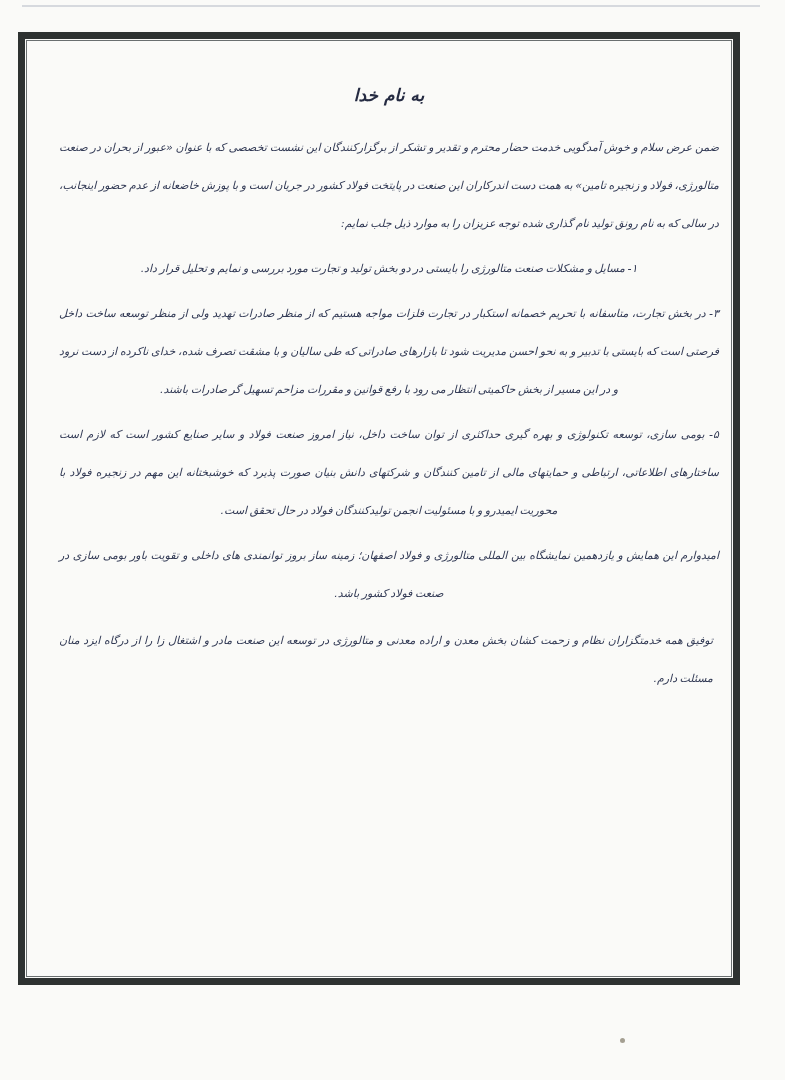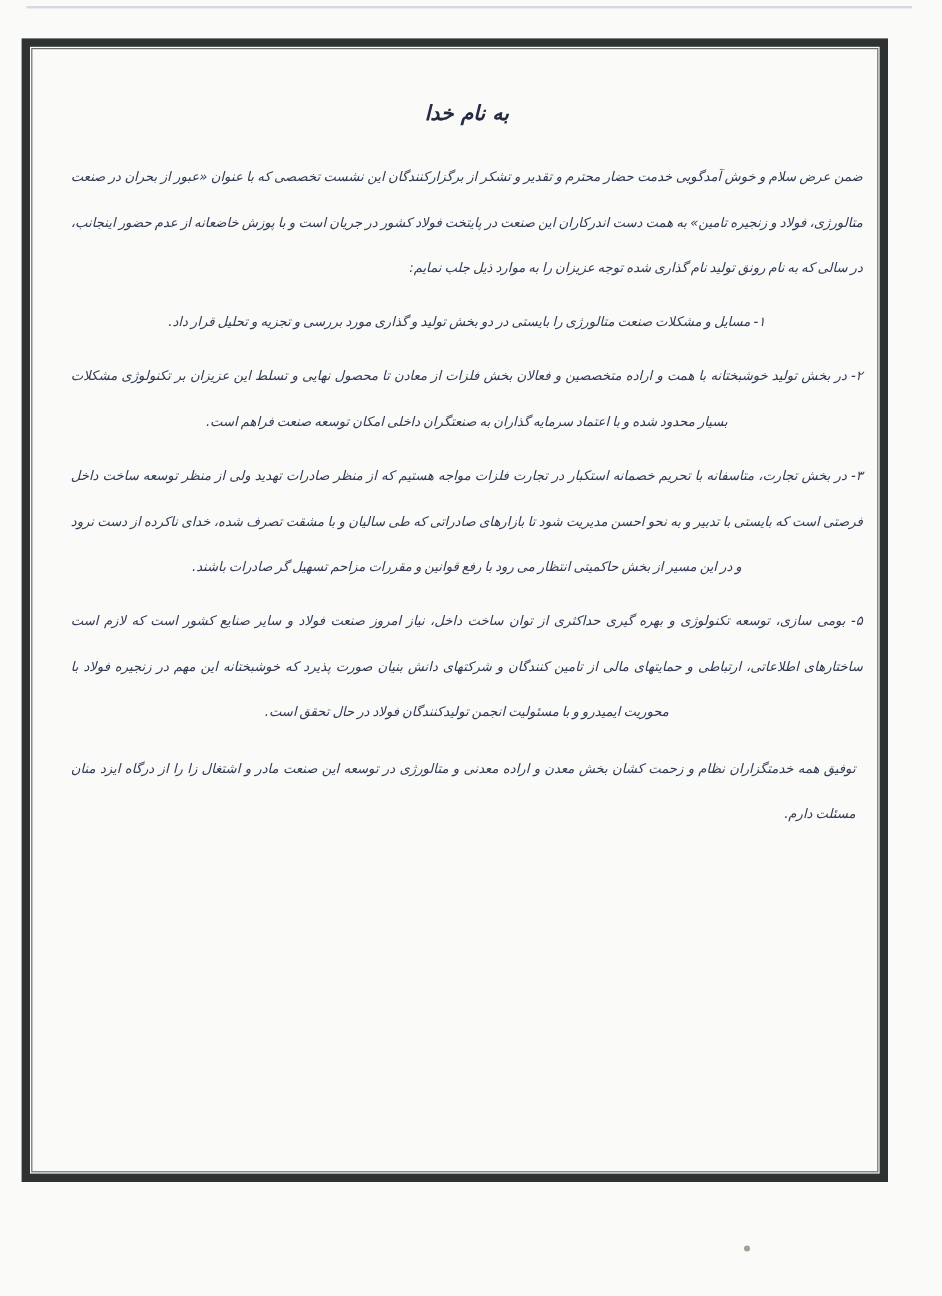--- a/index.html
+++ b/index.html
@@ -78,29 +78,29 @@
   <div class="scan-line"></div>
 
   <div class="frame">
     <div class="frame-inner"></div>
 
     <div class="content">
       <h1 class="bismillah" dir="rtl">به نام خدا</h1>
 
       <p class="body intro" dir="rtl">ضمن عرض سلام و خوش آمدگویی خدمت حضار محترم و تقدیر و تشکر از برگزارکنندگان این نشست تخصصی که با عنوان «عبور از بحران در صنعت متالورژی، فولاد و زنجیره تامین» به همت دست اندرکاران این صنعت در پایتخت فولاد کشور در جریان است و با پوزش خاضعانه از عدم حضور اینجانب، در سالی که به نام رونق تولید نام گذاری شده توجه عزیزان را به موارد ذیل جلب نمایم:</p>
 
-      <p class="body item" dir="rtl"><span class="num">۱-</span> <span>مسایل و مشکلات صنعت متالورژی را بایستی در دو بخش تولید و گذاری مورد بررسی و تجزیه و تحلیل قرار داد.</span></p>
+      <p class="body item" dir="rtl"><span class="num">۱-</span> <span>مسایل و مشکلات صنعت متالورژی را بایستی در دو بخش تولید و تجارت مورد بررسی و نمایم و تحلیل قرار داد.</span></p>
 
-      <p class="body item" dir="rtl"><span class="num">۲-</span> <span>در بخش تولید خوشبختانه با همت و اراده متخصصین و فعالان بخش فلزات از معادن تا محصول نهایی و تسلط این عزیزان بر تکنولوژی مشکلات بسیار محدود شده و با اعتماد سرمایه گذاران به صنعتگران داخلی امکان توسعه صنعت فراهم است.</span></p>
 
       <p class="body item" dir="rtl"><span class="num">۳-</span> <span>در بخش تجارت، متاسفانه با تحریم خصمانه استکبار در تجارت فلزات مواجه هستیم که از منظر صادرات تهدید ولی از منظر توسعه ساخت داخل فرصتی است که بایستی با تدبیر و به نحو احسن مدیریت شود تا بازارهای صادراتی که طی سالیان و با مشقت تصرف شده، خدای ناکرده از دست نرود و در این مسیر از بخش حاکمیتی انتظار می رود با رفع قوانین و مقررات مزاحم تسهیل گر صادرات باشند.</span></p>
 
 
       <p class="body item" dir="rtl"><span class="num">۵-</span> <span>بومی سازی، توسعه تکنولوژی و بهره گیری حداکثری از توان ساخت داخل، نیاز امروز صنعت فولاد و سایر صنایع کشور است که لازم است ساختارهای اطلاعاتی، ارتباطی و حمایتهای مالی از تامین کنندگان و شرکتهای دانش بنیان صورت پذیرد که خوشبختانه این مهم در زنجیره فولاد با محوریت ایمیدرو و با مسئولیت انجمن تولیدکنندگان فولاد در حال تحقق است.</span></p>
 
+      <p class="body hope" dir="rtl">امیدوارم این همایش و یازدهمین نمایشگاه بین المللی متالورژی و فولاد اصفهان؛ زمینه ساز بروز توانمندی های داخلی و تقویت باور بومی سازی در صنعت فولاد کشور باشد.</p>
 
       <p class="body closing" dir="rtl">توفیق همه خدمتگزاران نظام و زحمت کشان بخش معدن و اراده معدنی و متالورژی در توسعه این صنعت مادر و اشتغال زا را از درگاه ایزد منان مسئلت دارم.</p>
 
     </div>
   </div>
 
   <div class="speck"></div>
 </div>
 
 </body></html>

